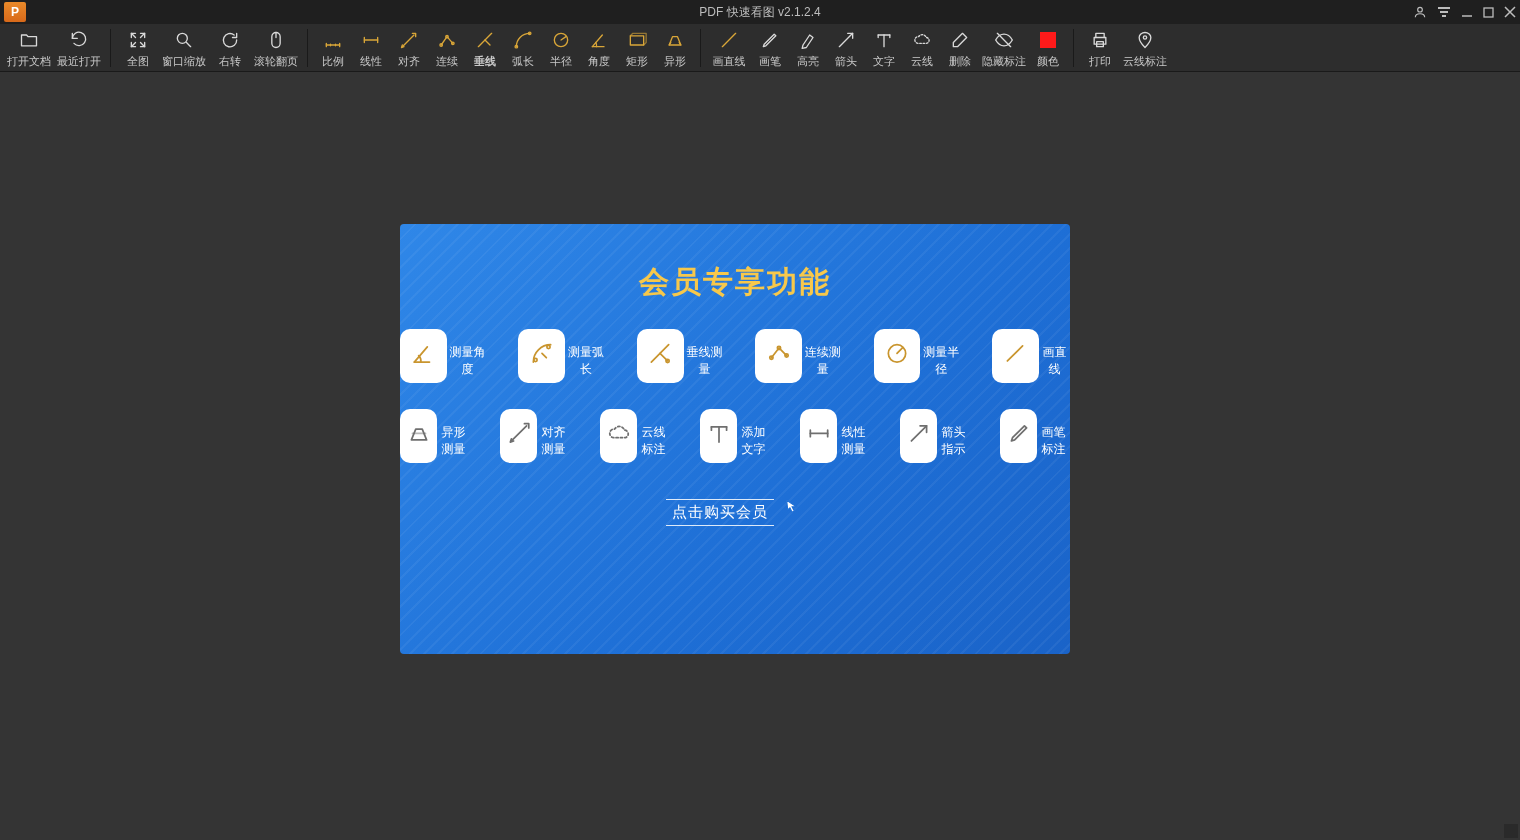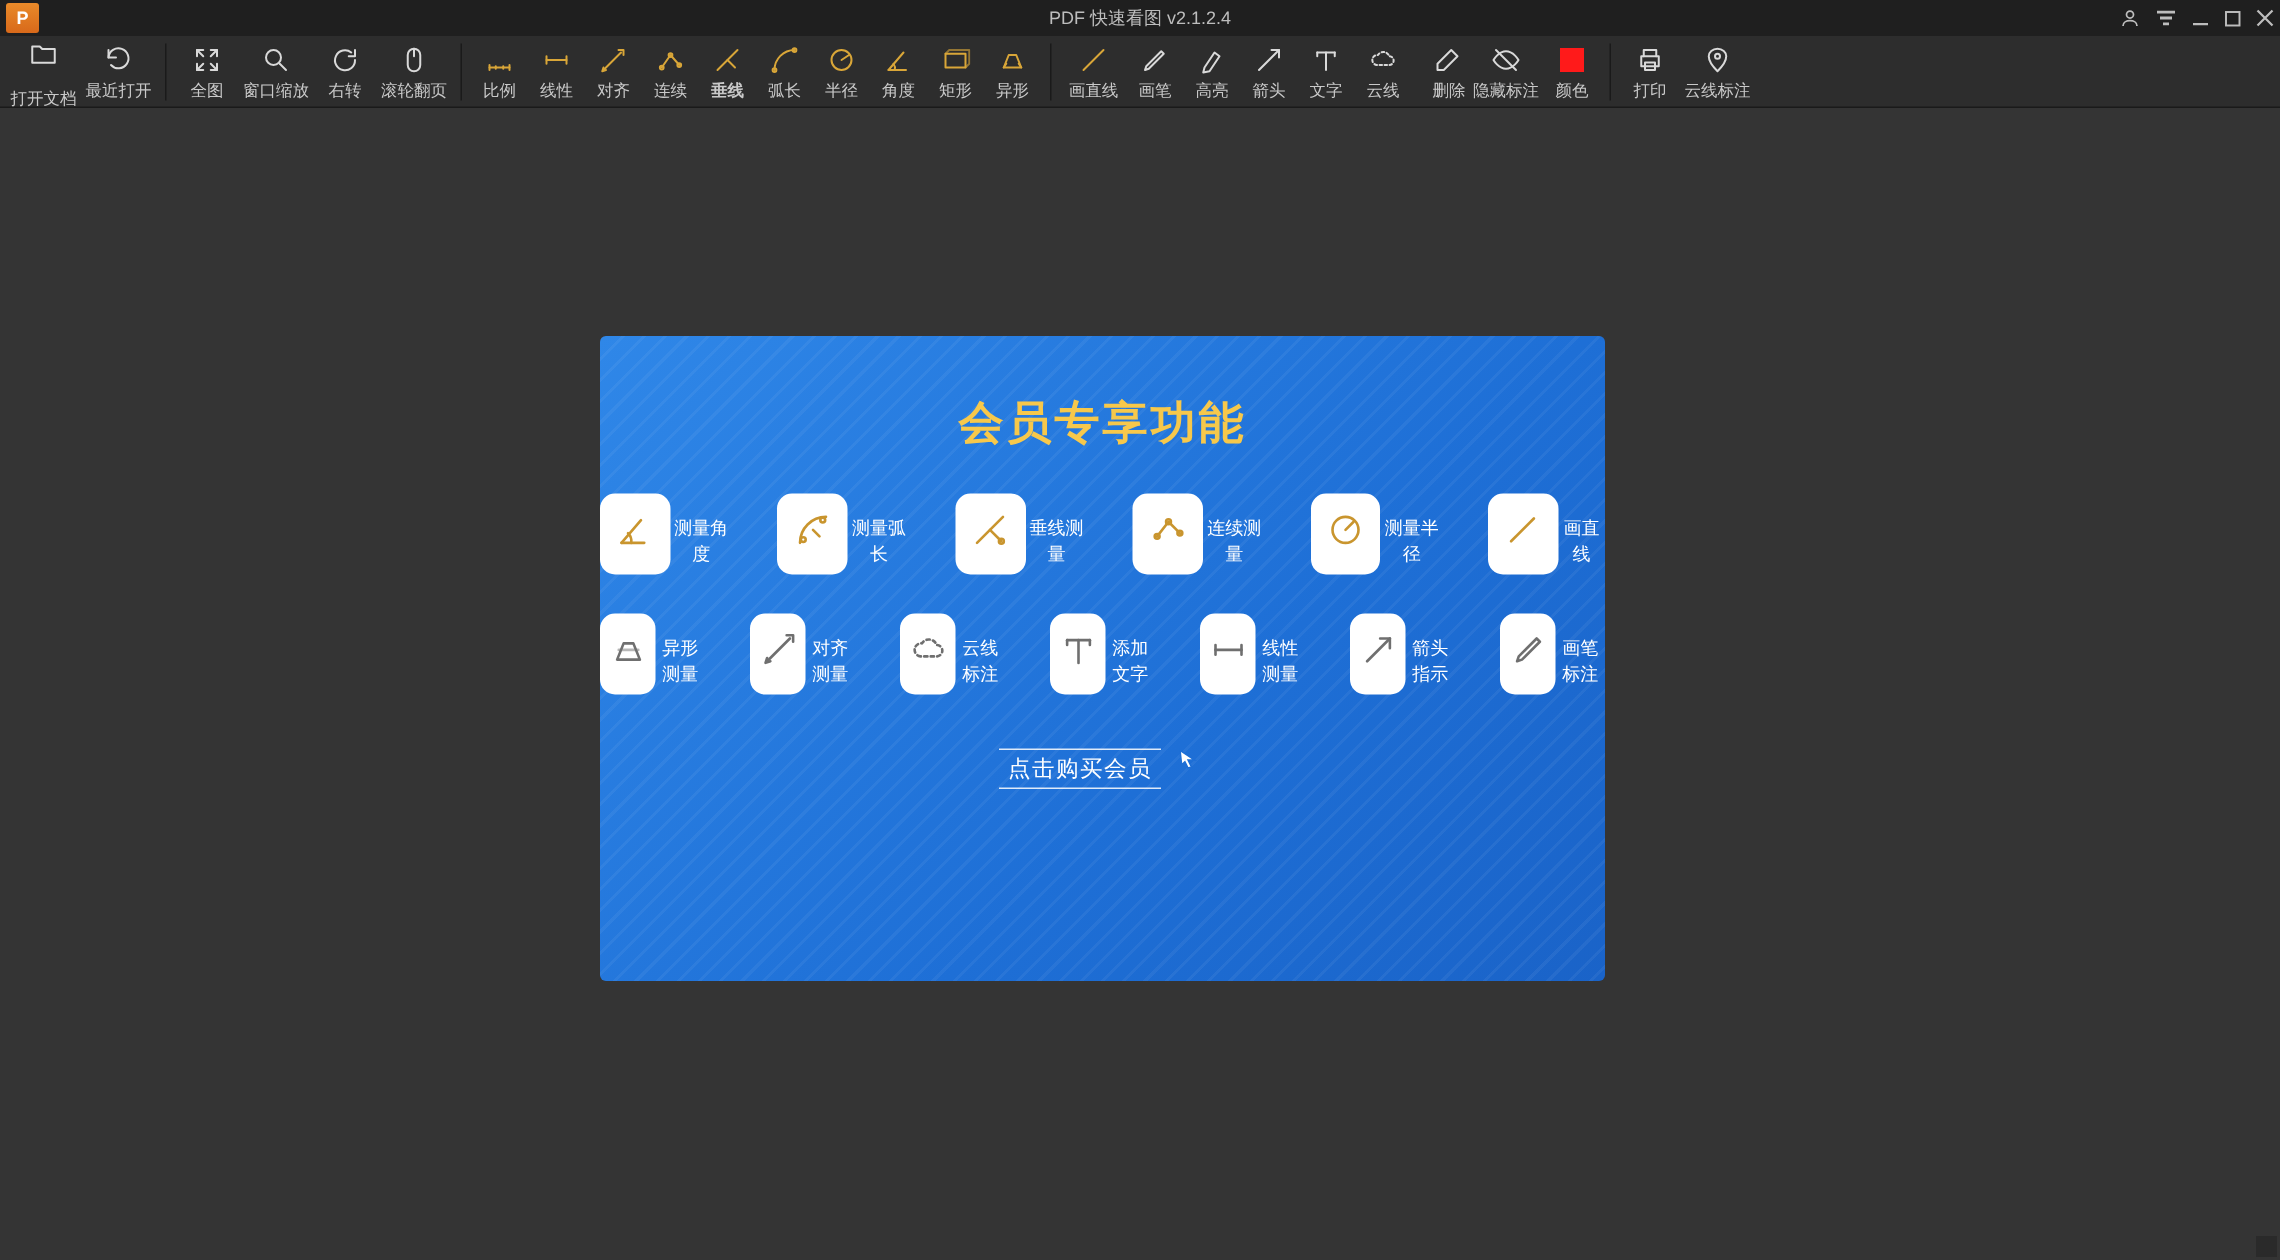--- a/index.html
+++ b/index.html
@@ -141,21 +141,21 @@
     </span>
     <span>
       <svg width="12" height="12" viewBox="0 0 12 12" stroke="#bdbdbd" stroke-width="1.5">
           <path d="M1 1l10 10M11 1L1 11"></path>
         </svg>
     </span>
   </div>
 </div>
 
 <div class="toolbar" id="toolbar">
-    <div class="tbtn" style="width: 50px; justify-content: space-between;">
+    <div class="tbtn" style="width: 50px;">
       <div class="ic">
         <svg width="20" height="20" viewBox="0 0 24 24" fill="none" stroke="#d9d9d9" stroke-width="1.6" stroke-linecap="round" stroke-linejoin="round">
           <path d="M3 6h6l2 2h10v11H3z"></path>
         </svg>
       </div>
       <div class="lbl">打开文档</div>
     </div>
     <div class="tbtn" style="width: 50px;">
       <div class="ic">
         <svg width="20" height="20" viewBox="0 0 24 24" fill="none" stroke="#d9d9d9" stroke-width="1.6" stroke-linecap="round" stroke-linejoin="round">
@@ -343,21 +343,21 @@
       <div class="lbl">文字</div>
     </div>
     <div class="tbtn" style="width: 38px;">
       <div class="ic">
         <svg width="20" height="20" viewBox="0 0 24 24" fill="none" stroke="#d9d9d9" stroke-width="1.6" stroke-linecap="round" stroke-linejoin="round">
           <path d="M7 16a4 4 0 1 1 1-8 5 5 0 0 1 9 1 3 3 0 1 1 0 7z" stroke-dasharray="2 2"></path>
         </svg>
       </div>
       <div class="lbl">云线</div>
     </div>
-    <div class="tbtn" style="width: 38px; align-items: flex-end;">
+    <div class="tbtn" style="width: 38px;">
       <div class="ic">
         <svg width="20" height="20" viewBox="0 0 24 24" fill="none" stroke="#d9d9d9" stroke-width="1.6" stroke-linecap="round" stroke-linejoin="round">
           <path d="M15 4l5 5L9 20H4v-5z"></path>
         </svg>
       </div>
       <div class="lbl">删除</div>
     </div>
     <div class="tbtn" style="width: 50px;">
       <div class="ic">
         <svg width="20" height="20" viewBox="0 0 24 24" fill="none" stroke="#d9d9d9" stroke-width="1.6" stroke-linecap="round" stroke-linejoin="round">

